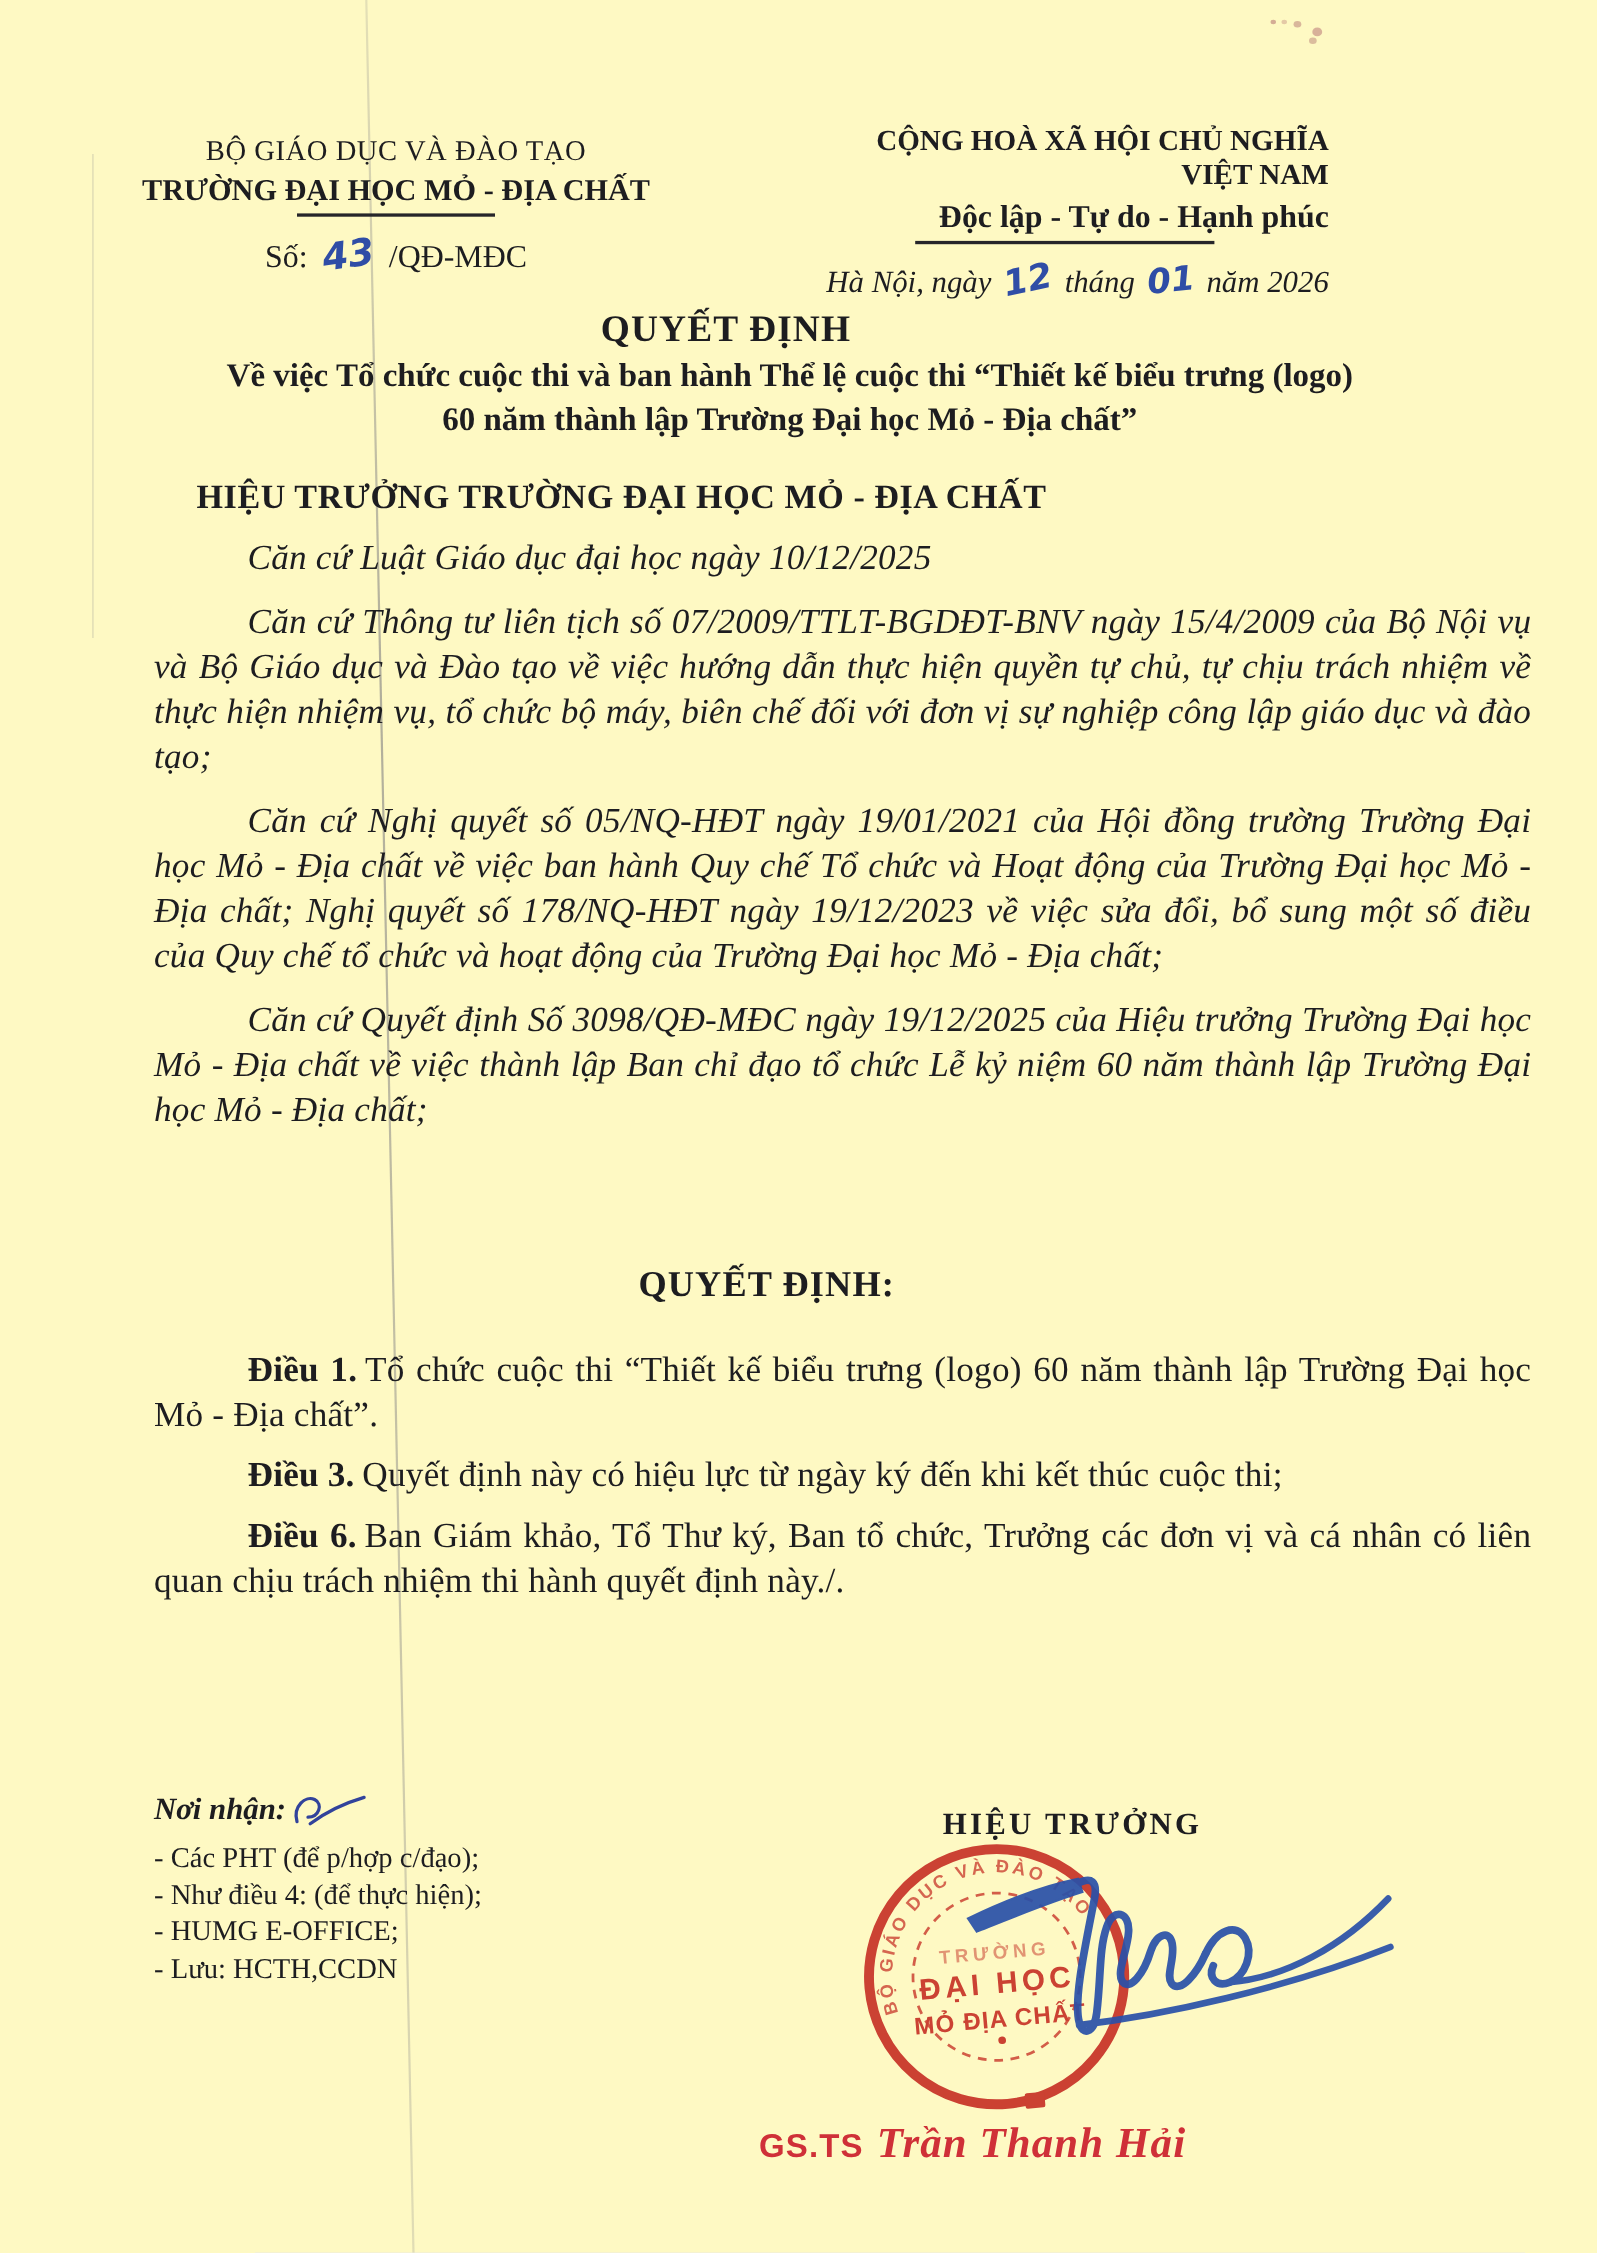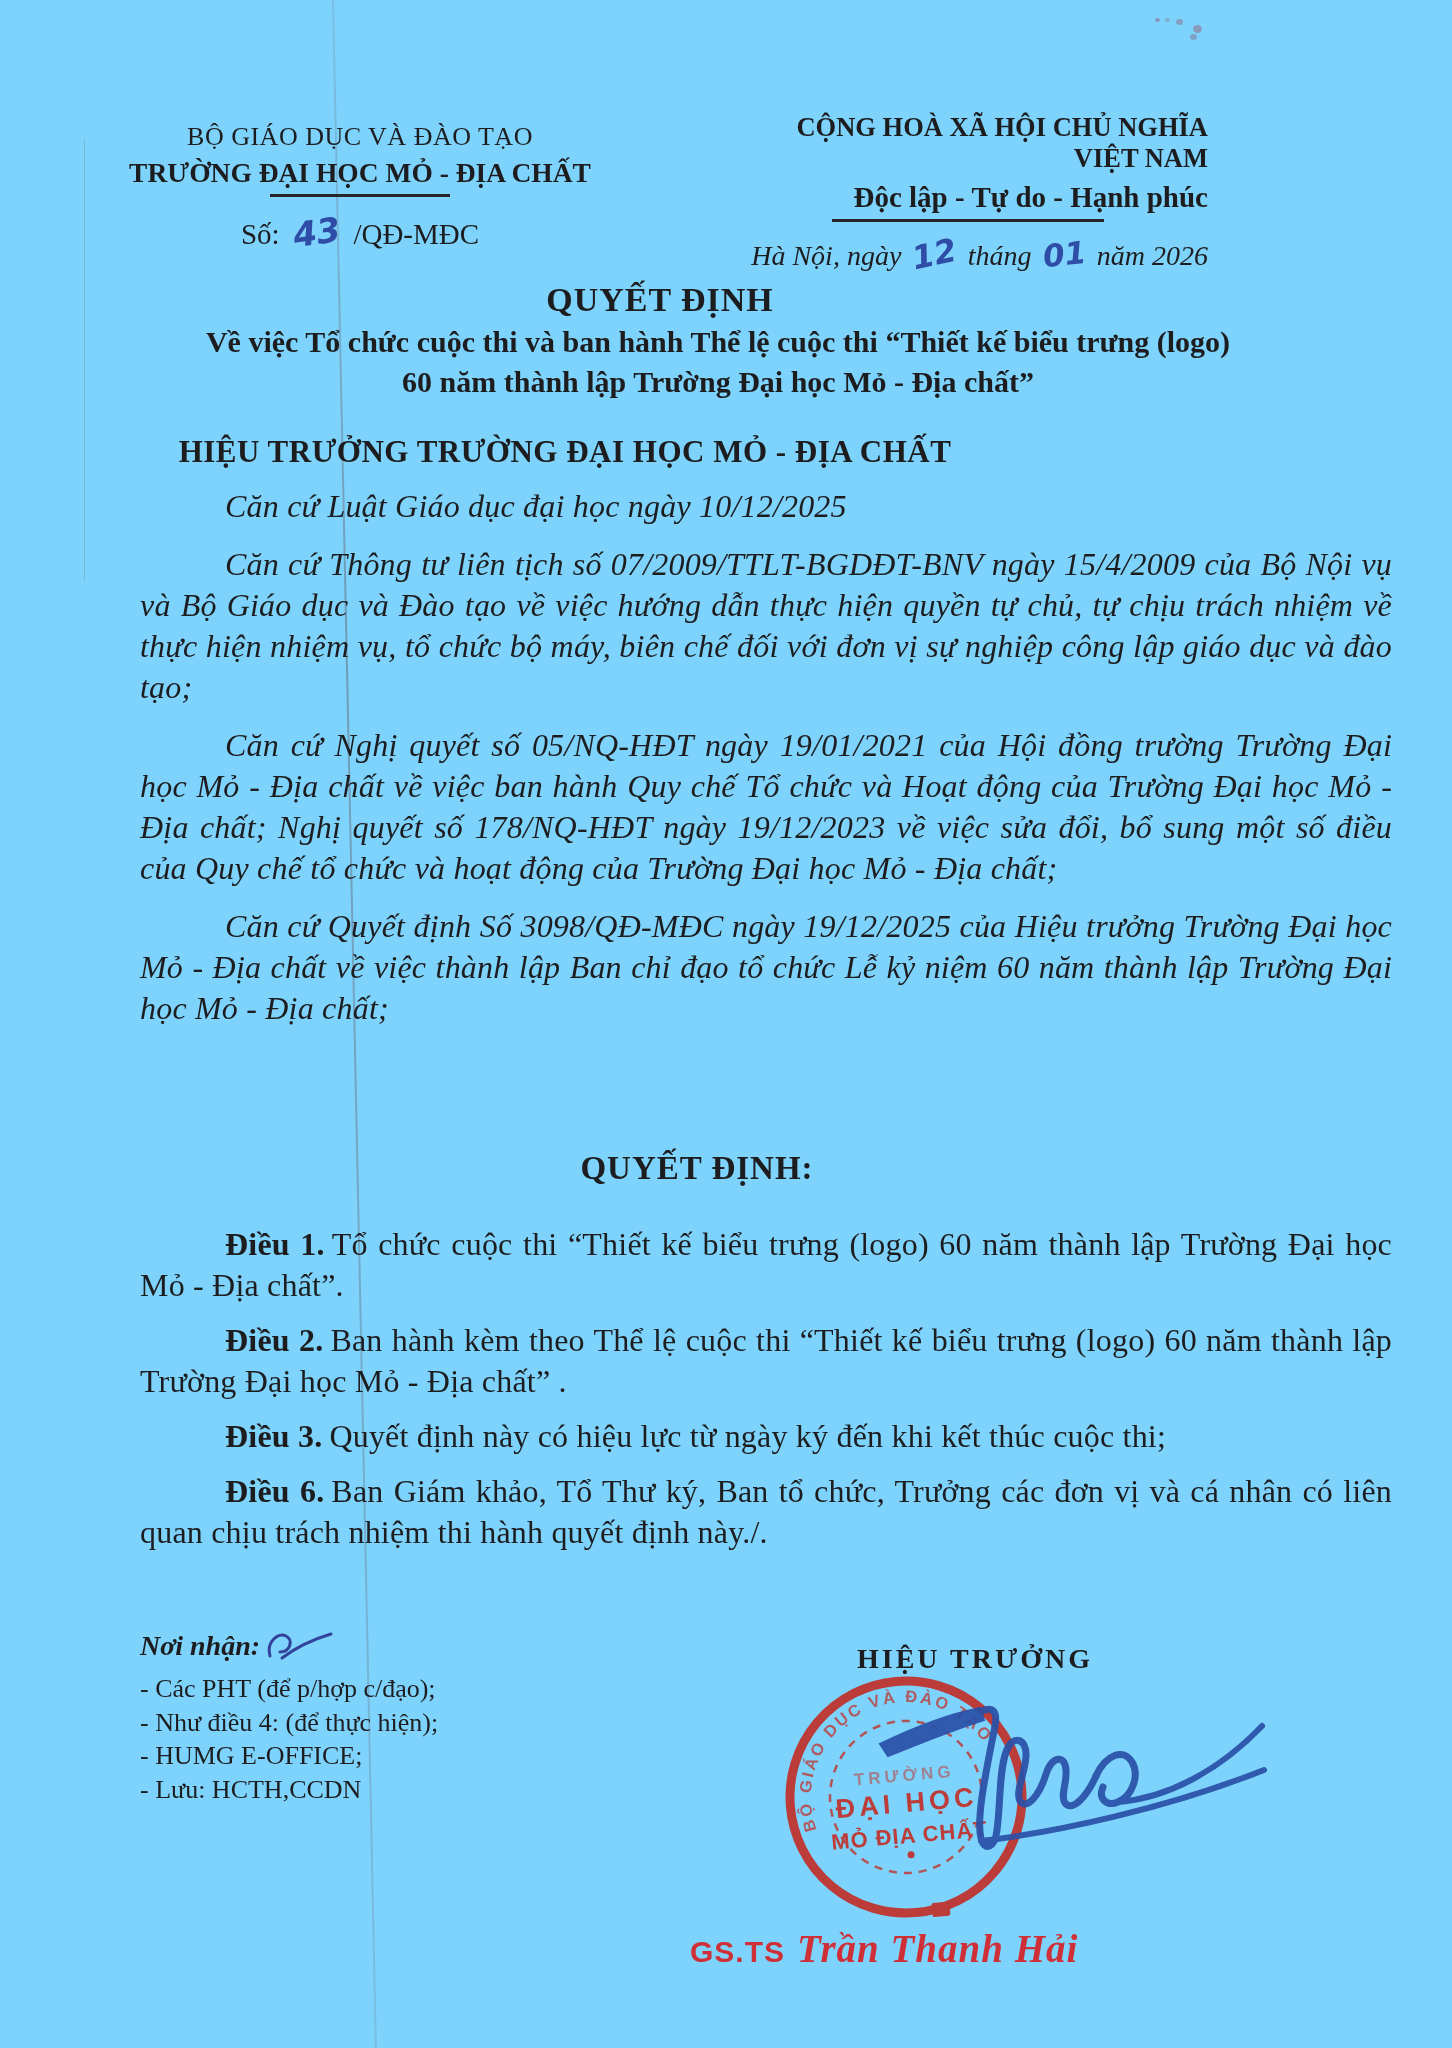--- a/index.html
+++ b/index.html
@@ -1,18 +1,18 @@
 <!DOCTYPE html>
 <html><head>
 <meta charset="utf-8">
 <style>
   html,body{margin:0;padding:0;background:#e8e8e8;}
   .page{
     position:relative;width:1452px;height:2048px;margin:0 auto;
-    background:#7dd3fc;overflow:hidden;
+    background:#fef9c3;overflow:hidden;
     font-family:"Liberation Serif","DejaVu Serif",serif;color:#1d1d20;
   }
   
   .fold-line{position:absolute;left:332px;top:0;width:2px;height:2060px;
     background:linear-gradient(to bottom,rgba(110,110,125,.18),rgba(100,100,115,.5) 30%,rgba(100,100,115,.35) 70%,rgba(110,110,125,.2));
     transform:rotate(-1.2deg);transform-origin:top center;}
   .left-crease{position:absolute;left:84px;top:140px;width:1px;height:440px;background:rgba(120,120,135,.3);}
   .smudge{position:absolute;left:1155px;top:18px;width:5px;height:4px;border-radius:50%;
     background:rgba(150,60,80,.4);
     box-shadow:22px 2px 0 1px rgba(150,60,80,.35), 40px 9px 0 2px rgba(160,70,90,.4),
@@ -106,21 +106,20 @@
     <p>Căn cứ Luật Giáo dục đại học ngày 10/12/2025</p>
     <p>Căn cứ Thông tư liên tịch số 07/2009/TTLT-BGDĐT-BNV ngày 15/4/2009 của Bộ Nội vụ và Bộ Giáo dục và Đào tạo về việc hướng dẫn thực hiện quyền tự chủ, tự chịu trách nhiệm về thực hiện nhiệm vụ, tổ chức bộ máy, biên chế đối với đơn vị sự nghiệp công lập giáo dục và đào tạo;</p>
     <p>Căn cứ Nghị quyết số 05/NQ-HĐT ngày 19/01/2021 của Hội đồng trường Trường Đại học Mỏ - Địa chất về việc ban hành Quy chế Tổ chức và Hoạt động của Trường Đại học Mỏ - Địa chất; Nghị quyết số 178/NQ-HĐT ngày 19/12/2023 về việc sửa đổi, bổ sung một số điều của Quy chế tổ chức và hoạt động của Trường Đại học Mỏ - Địa chất;</p>
     <p>Căn cứ Quyết định Số 3098/QĐ-MĐC ngày 19/12/2025 của Hiệu trưởng Trường Đại học Mỏ - Địa chất về việc thành lập Ban chỉ đạo tổ chức Lễ kỷ niệm 60 năm thành lập Trường Đại học Mỏ - Địa chất;</p>
   </div>
 
   <div class="decides">QUYẾT ĐỊNH:</div>
 
   <div class="articles">
     <p><b>Điều 1.</b><span>Tổ chức cuộc thi “Thiết kế biểu trưng (logo) 60 năm thành lập Trường Đại học Mỏ - Địa chất”.</span></p>
-    <p><b>Điều 2.</b><span>Ban hành kèm theo Thể lệ cuộc thi “Thiết kế biểu trưng (logo) 60 năm thành lập Trường Đại học Mỏ - Địa chất” .</span></p>
     <p><b>Điều 3.</b><span>Quyết định này có hiệu lực từ ngày ký đến khi kết thúc cuộc thi;</span></p>
     <p><b>Điều 6.</b><span>Ban Giám khảo, Tổ Thư ký, Ban tổ chức, Trưởng các đơn vị và cá nhân có liên quan chịu trách nhiệm thi hành quyết định này./.</span></p>
   </div>
 
   <div class="recipients-label">
     <span>Nơi nhận:</span>
     <svg width="70" height="36" viewBox="0 0 70 36">
       <path d="M6,26 C2,12 14,2 22,6 C30,10 26,22 16,22" fill="none" stroke="#32439b" stroke-width="3" stroke-linecap="round"></path>
       <path d="M18,28 C34,16 50,9 67,4" fill="none" stroke="#32439b" stroke-width="3" stroke-linecap="round"></path>
     </svg>

